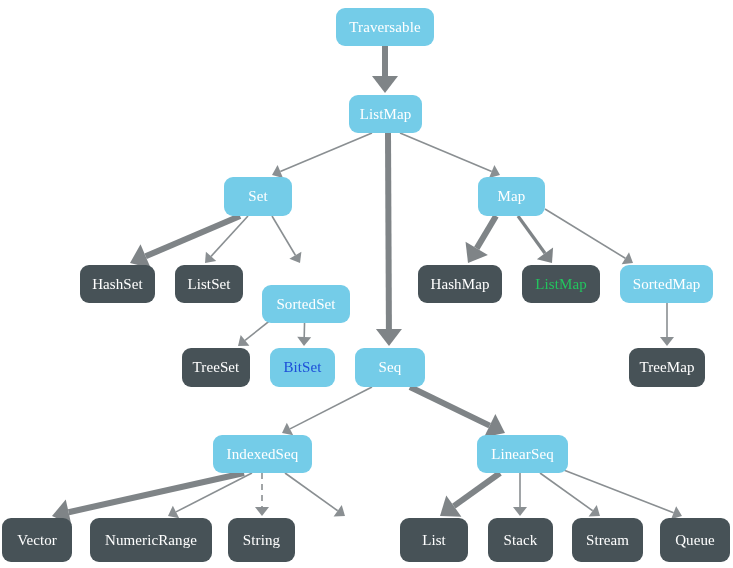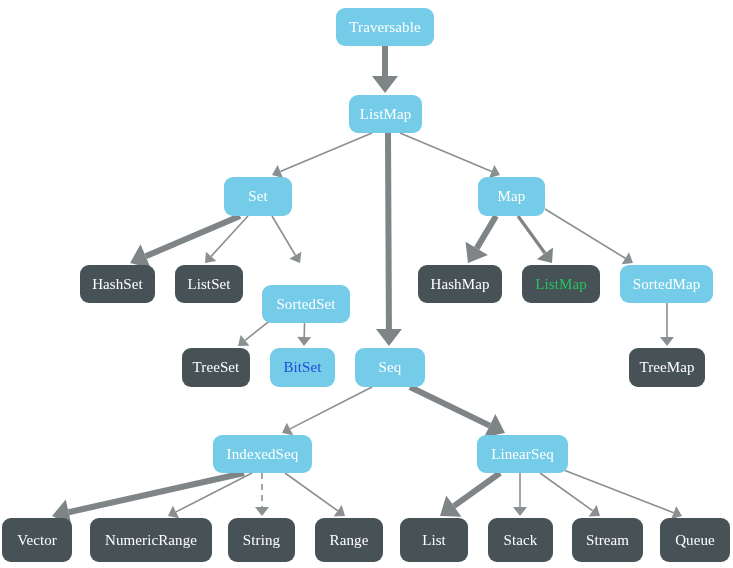--- a/index.html
+++ b/index.html
@@ -175,23 +175,20 @@
     </div>
     <div class="node impl" style="left: 2px; top: 518px; width: 70px; height: 44px; background: rgb(71, 82, 87); color: rgb(255, 255, 255);">
       <span>Vector</span>
     </div>
     <div class="node impl" style="left: 90px; top: 518px; width: 122px; height: 44px; background: rgb(71, 82, 87); color: rgb(255, 255, 255);">
       <span>NumericRange</span>
     </div>
     <div class="node impl" style="left: 228px; top: 518px; width: 67px; height: 44px; background: rgb(71, 82, 87); color: rgb(255, 255, 255);">
       <span>String</span>
     </div>
-    <div class="node impl" style="left: 315px; top: 518px; width: 68px; height: 44px; background: rgb(71, 82, 87); color: rgb(255, 255, 255);">
-      <span>Range</span>
-    </div>
     <div class="node impl" style="left: 400px; top: 518px; width: 68px; height: 44px; background: rgb(71, 82, 87); color: rgb(255, 255, 255);">
       <span>List</span>
     </div>
     <div class="node impl" style="left: 488px; top: 518px; width: 65px; height: 44px; background: rgb(71, 82, 87); color: rgb(255, 255, 255);">
       <span>Stack</span>
     </div>
     <div class="node impl" style="left: 572px; top: 518px; width: 71px; height: 44px; background: rgb(71, 82, 87); color: rgb(255, 255, 255);">
       <span>Stream</span>
     </div>
     <div class="node impl" style="left: 660px; top: 518px; width: 70px; height: 44px; background: rgb(71, 82, 87); color: rgb(255, 255, 255);">

